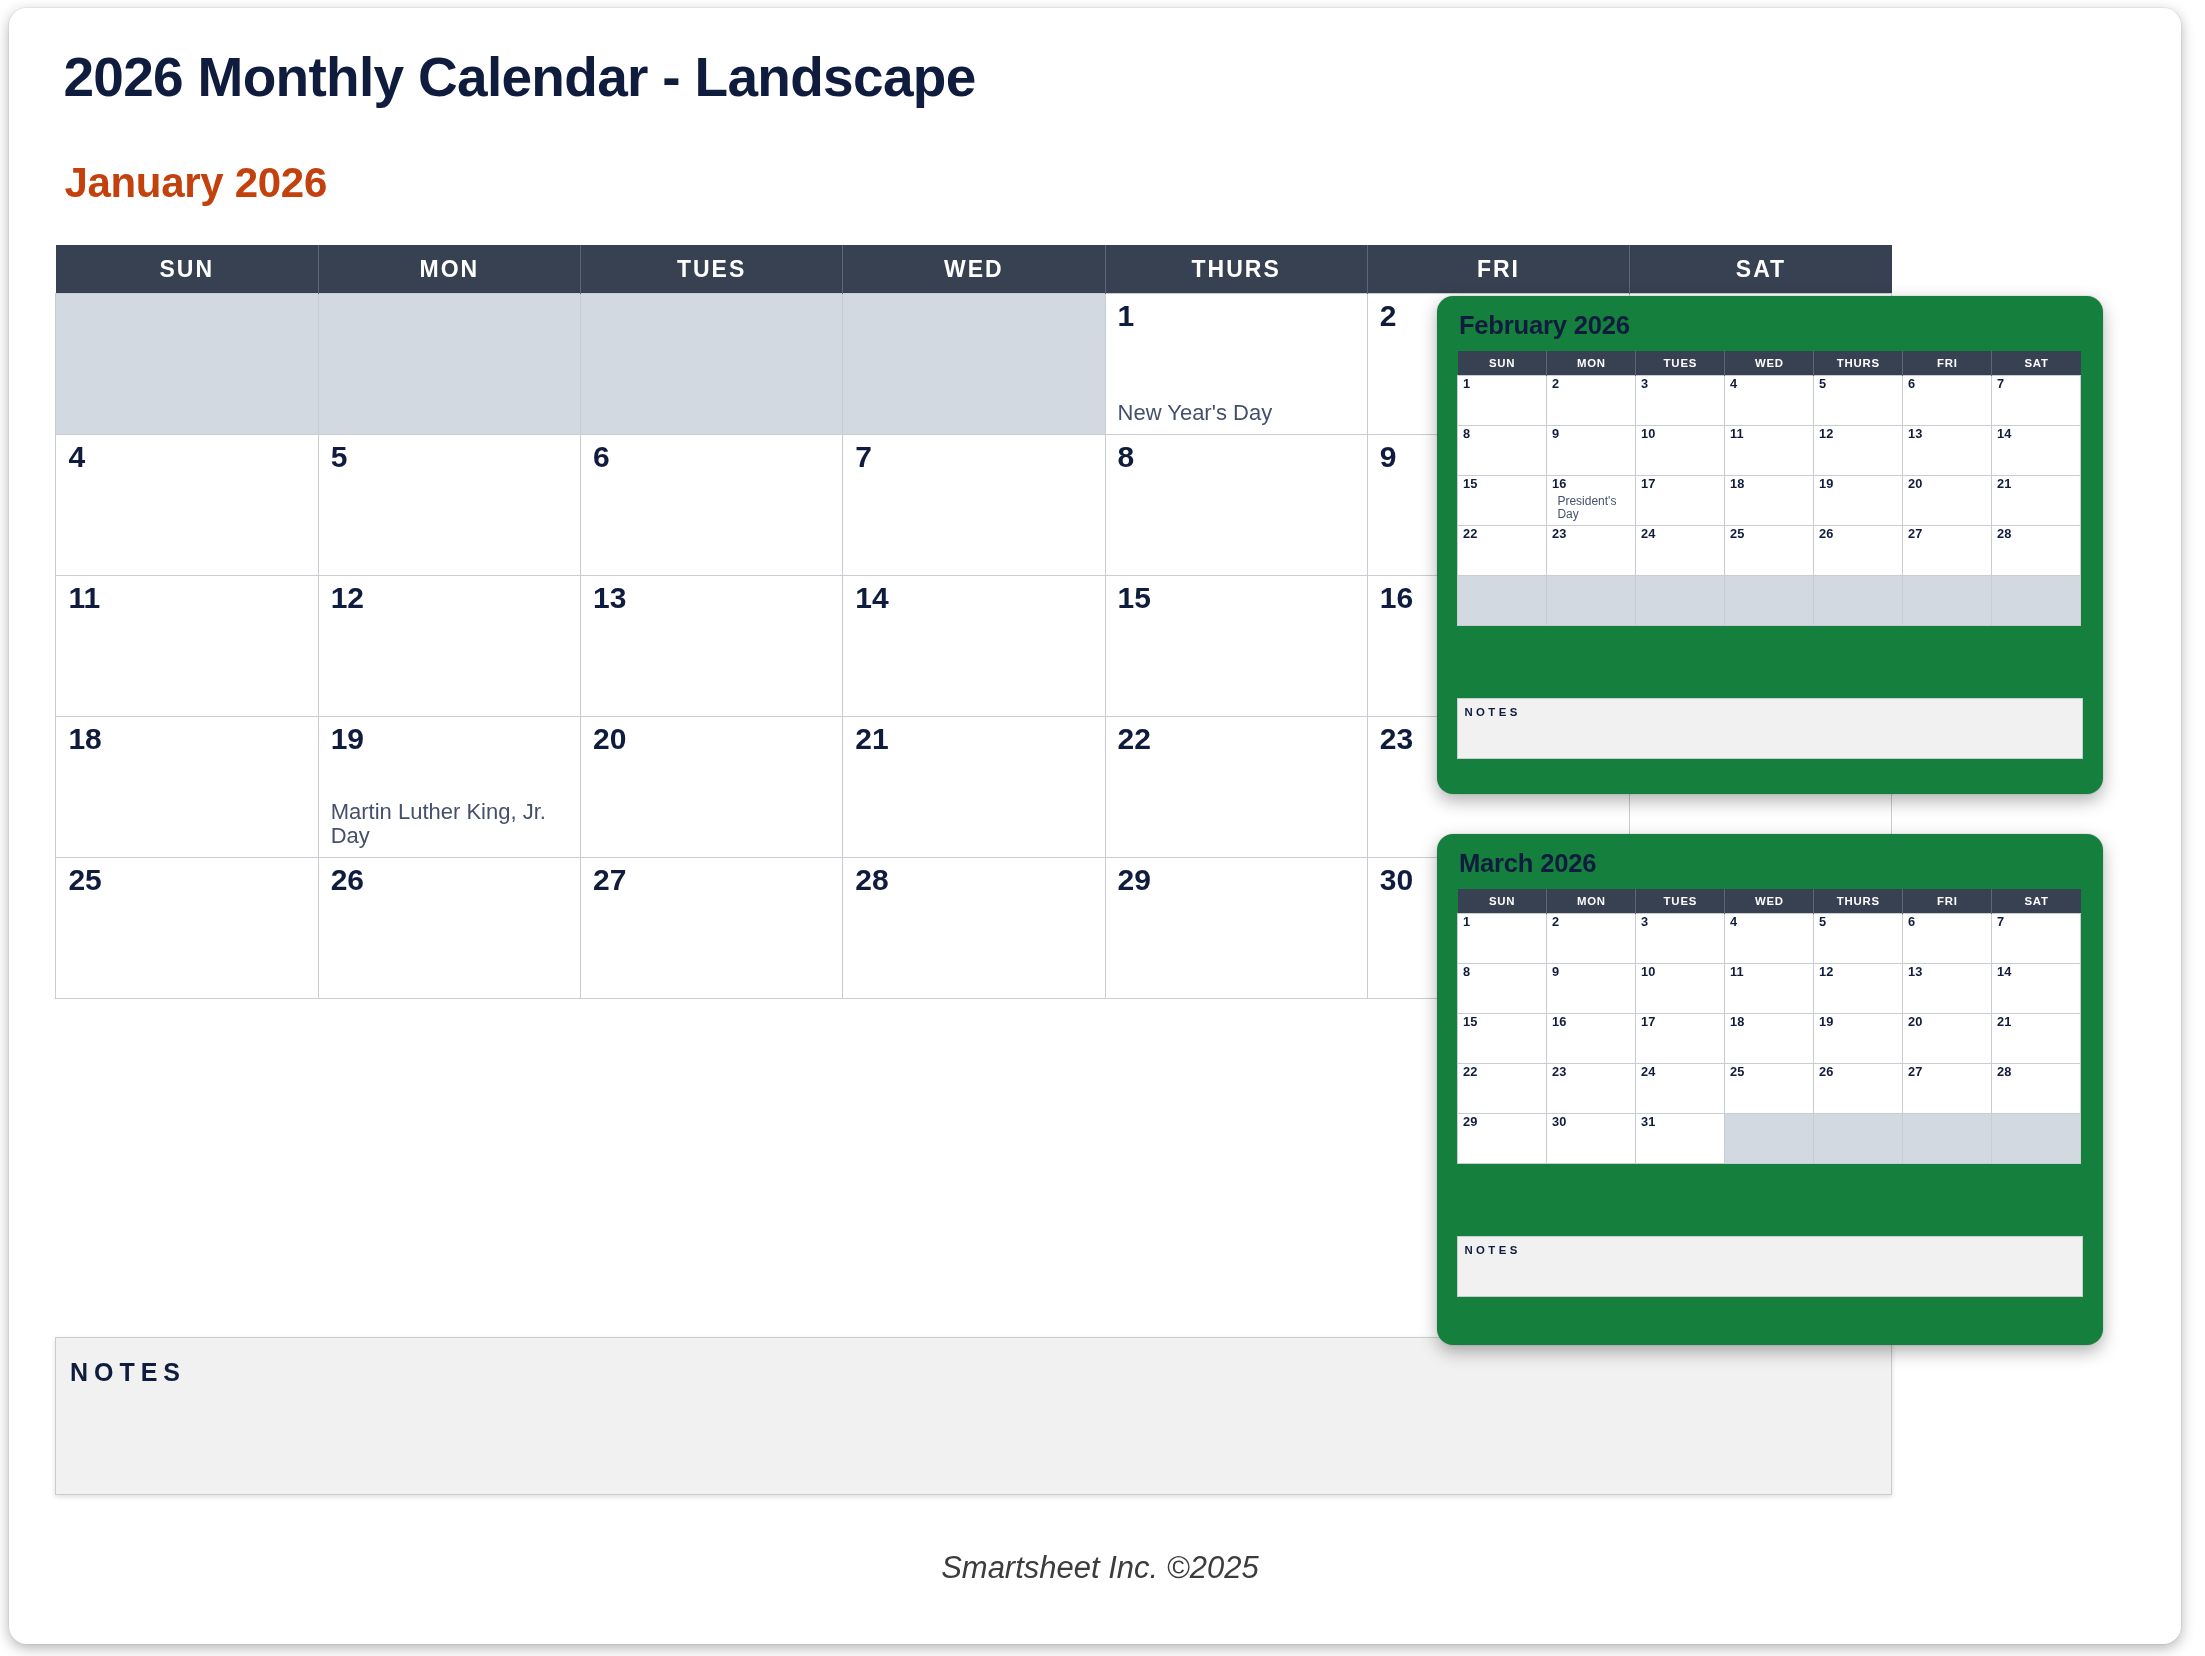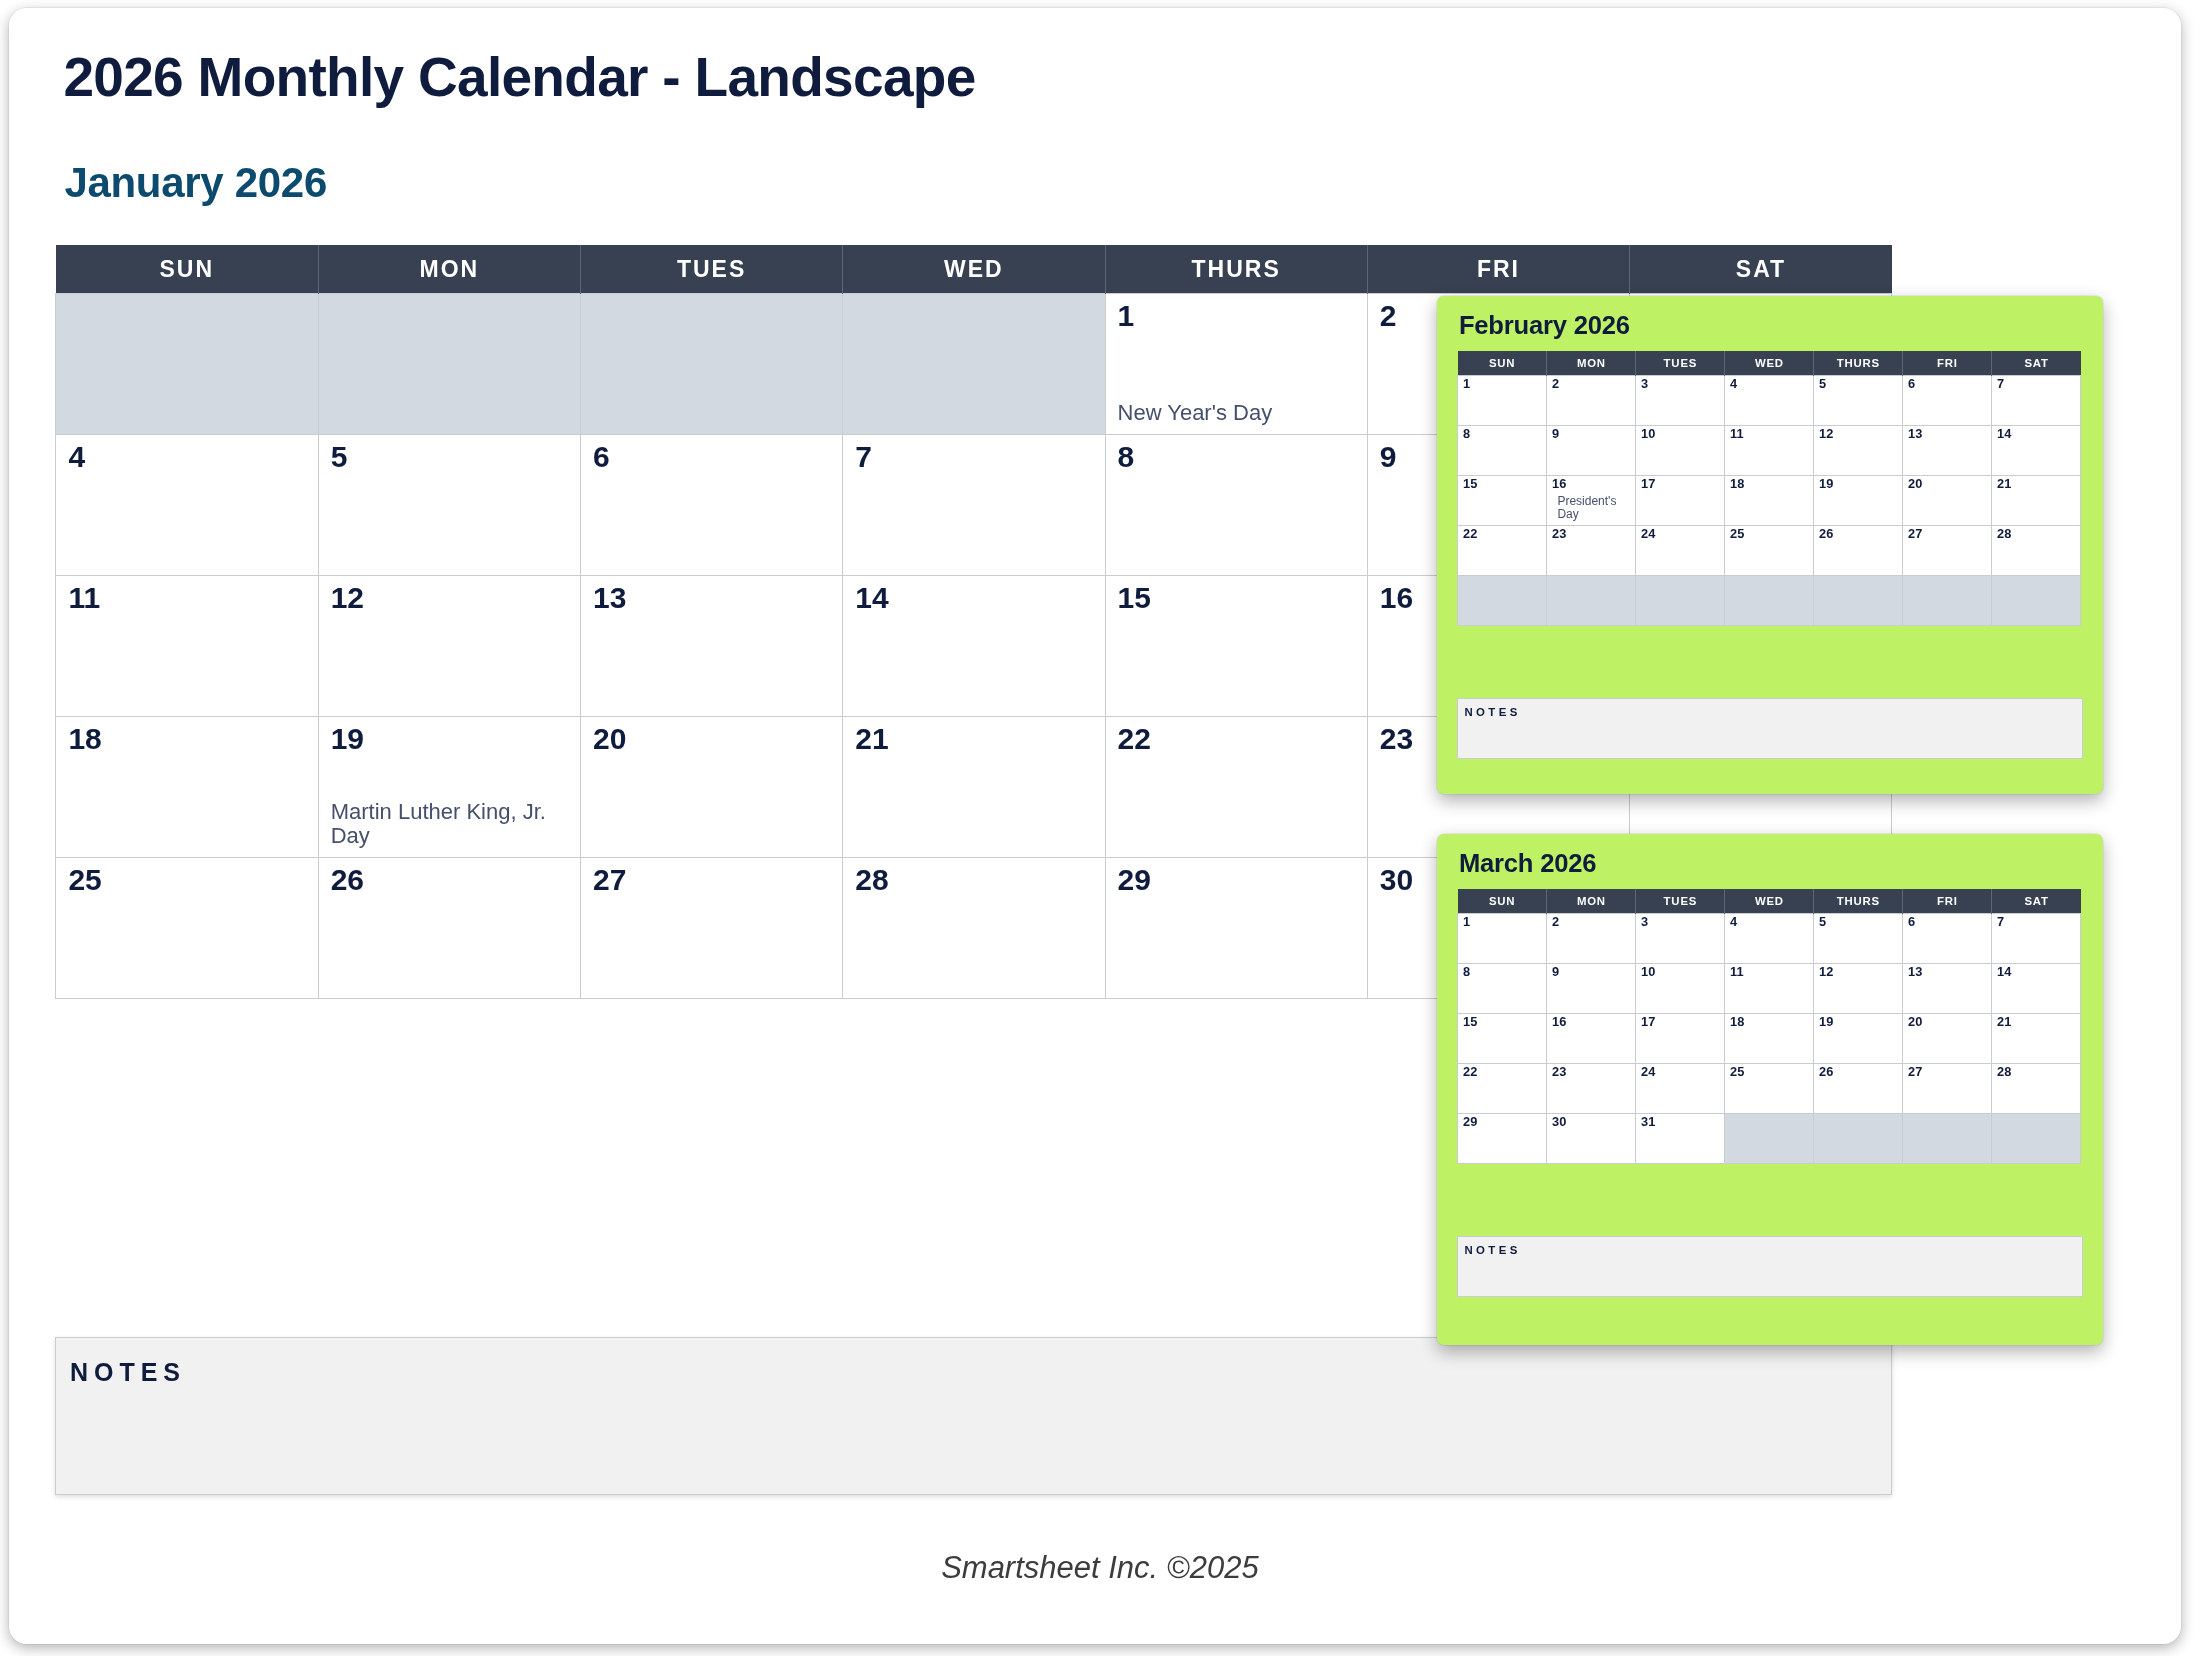--- a/index.html
+++ b/index.html
@@ -38,21 +38,21 @@
     color: #101c3d;
     letter-spacing: -0.7px;
     white-space: nowrap;
   }
   #month-title {
     position: absolute;
     left: 55px;
     top: 151px;
     font-size: 42px;
     font-weight: bold;
-    color: #0c4a6e;
+    color: #c2410c;
     letter-spacing: -0.3px;
     white-space: nowrap;
   }
 
   
   #main-cal {
     position: absolute;
     left: 46px;
     top: 237px;
     width: 1837px;
@@ -126,22 +126,22 @@
     width: 2181px;
     text-align: center;
     font-size: 31px;
     font-style: italic;
     color: #3c3c3c;
   }
 
   
   .mini-panel {
     position: absolute;
-    background: #bef264;
-    border-radius: 7px;
+    background: #15803d;
+    border-radius: 16px;
     box-shadow: 0 6.7px 17.5px rgba(0,0,0,0.30), 0 0 0 0.7px rgba(0,0,0,0.07);
     overflow: hidden;
   }
   #mini-feb { left: 1428px; top: 288px; width: 666px; height: 498px; }
   #mini-mar { left: 1428px; top: 826px; width: 666px; height: 511px; }
 
   .mini-title {
     position: absolute;
     left: 21.5px;
     top: 15px;

